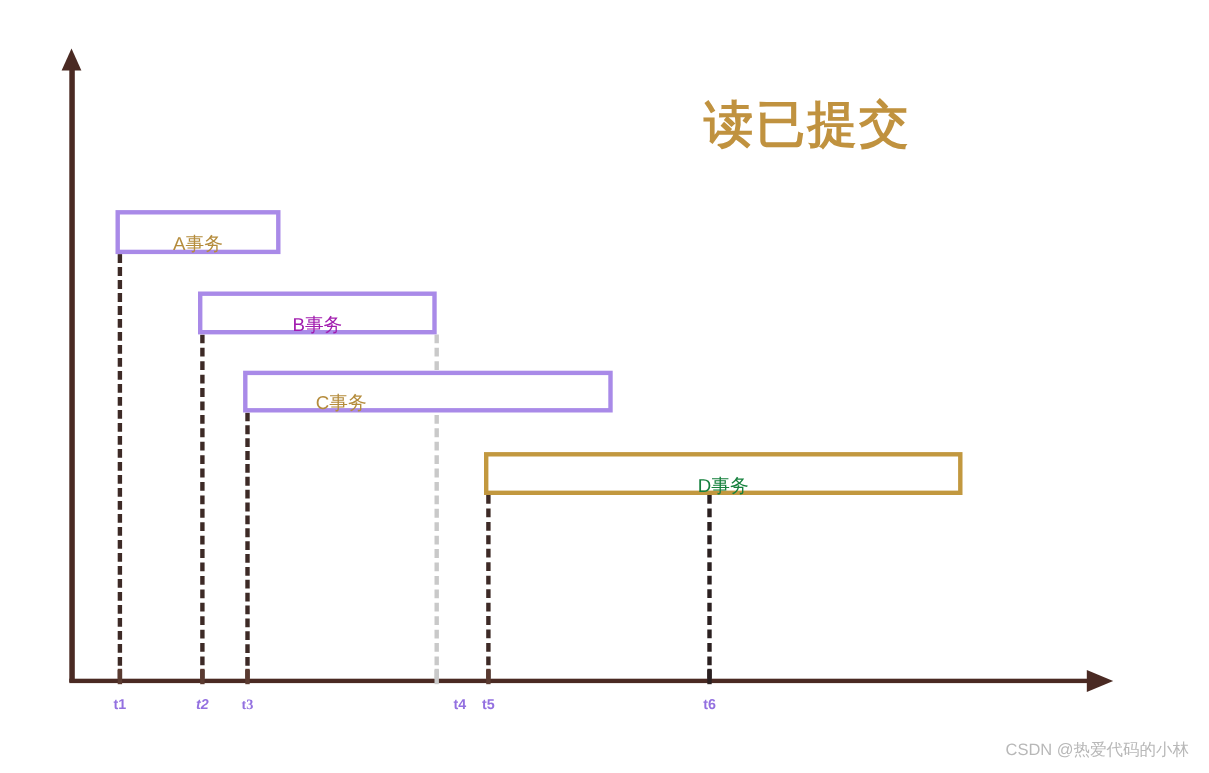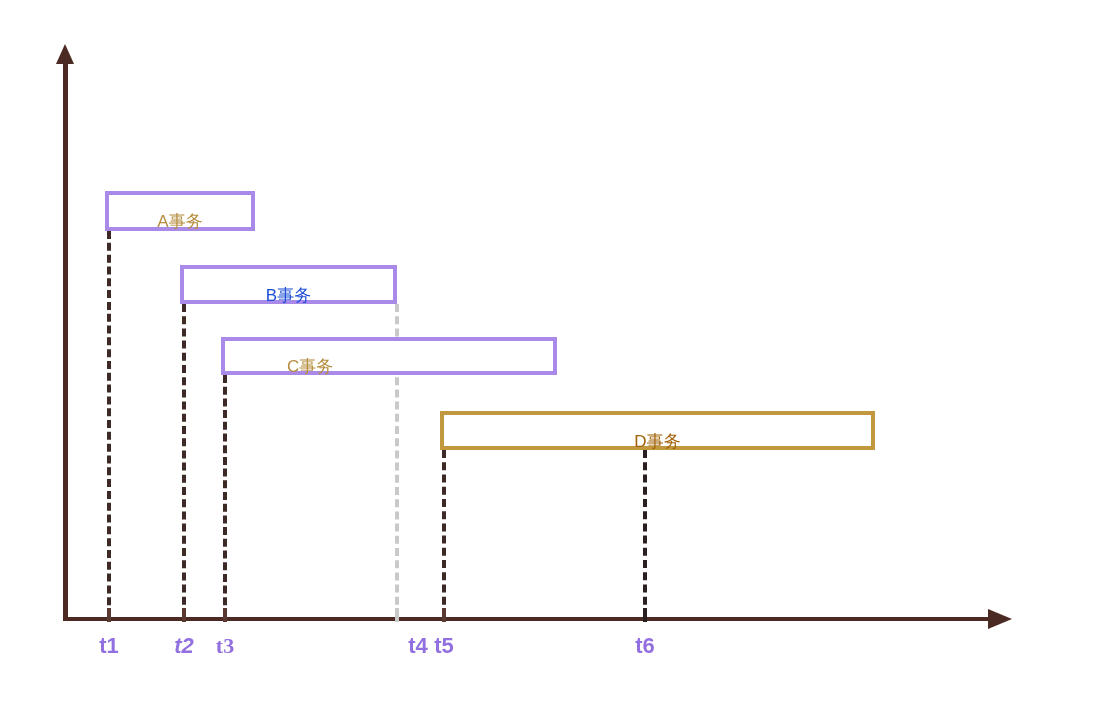--- a/index.html
+++ b/index.html
@@ -95,21 +95,21 @@
     position: absolute;
     width: 4px;
     top: 608px;
     height: 14px;
   }
 
   
   .tick-label {
     position: absolute;
     top: 633px;
-    font-size: 22px;
+    font-size: 13px;
     font-weight: bold;
     color: #9370e0;
     transform: translateX(-50%);
     white-space: nowrap;
   }
 
   
   .watermark {
     position: absolute;
     right: 18px;
@@ -122,52 +122,54 @@
 </head>
 <body>
 
 <div id="stage">
 
   <div class="axis-arrow-v"></div>
   <div class="axis-line-v"></div>
   <div class="axis-line-h"></div>
   <div class="axis-arrow-h"></div>
 
+  <div class="title" style="left: 640px; top: 83px; color: rgb(192, 146, 63);">读已提交</div>
 
   <div id="guide-layer">
       <div class="vline" style="left: 107px; top: 231px; height: 386px; border-left-color: rgb(61, 42, 38);"></div>
       <div class="vline" style="left: 182px; top: 304px; height: 313px; border-left-color: rgb(61, 42, 38);"></div>
       <div class="vline" style="left: 223px; top: 375px; height: 242px; border-left-color: rgb(61, 42, 38);"></div>
       <div class="vline" style="left: 395px; top: 304px; height: 313px; border-left-color: rgb(201, 201, 201);"></div>
       <div class="vline" style="left: 442px; top: 450px; height: 167px; border-left-color: rgb(61, 42, 38);"></div>
       <div class="vline" style="left: 643px; top: 450px; height: 167px; border-left-color: rgb(43, 32, 32);"></div>
     </div>
   <div id="box-layer">
       <div class="txn-box" style="left: 105px; top: 191px; width: 150px; height: 40px; border-color: rgb(169, 138, 232); color: rgb(181, 140, 60); justify-content: center;">
         <span class="txn-label">A事务</span>
       </div>
-      <div class="txn-box" style="left: 180px; top: 265px; width: 217px; height: 39px; border-color: rgb(169, 138, 232); color: #1d4ed8; justify-content: center;">
+      <div class="txn-box" style="left: 180px; top: 265px; width: 217px; height: 39px; border-color: rgb(169, 138, 232); color: #a21caf; justify-content: center;">
         <span class="txn-label">B事务</span>
       </div>
       <div class="txn-box" style="left: 221px; top: 337px; width: 336px; height: 38px; border-color: rgb(169, 138, 232); color: rgb(181, 140, 60); justify-content: flex-start;">
         <span class="txn-label" style="margin-left: 62px;">C事务</span>
       </div>
-      <div class="txn-box" style="left: 440px; top: 411px; width: 435px; height: 39px; border-color: rgb(194, 152, 63); color: #a16207; justify-content: center;">
+      <div class="txn-box" style="left: 440px; top: 411px; width: 435px; height: 39px; border-color: rgb(194, 152, 63); color: #15803d; justify-content: center;">
         <span class="txn-label">D事务</span>
       </div>
     </div>
   <div id="tick-layer">
       <div class="tick" style="left: 107px; background: rgb(90, 58, 48);"></div>
       <div class="tick-label" style="left: 109px;">t1</div>
       <div class="tick" style="left: 182px; background: rgb(90, 58, 48);"></div>
       <div class="tick-label" style="left: 184px; font-style: italic;">t2</div>
       <div class="tick" style="left: 223px; background: rgb(90, 58, 48);"></div>
       <div class="tick-label" style="left: 225px; font-family: Liberation Serif, serif;">t3</div>
       <div class="tick" style="left: 395px; background: rgb(201, 201, 201);"></div>
       <div class="tick-label" style="left: 418px;">t4</div>
       <div class="tick" style="left: 442px; background: rgb(90, 58, 48);"></div>
       <div class="tick-label" style="left: 444px;">t5</div>
       <div class="tick" style="left: 643px; background: rgb(43, 32, 32);"></div>
       <div class="tick-label" style="left: 645px;">t6</div>
     </div>
 
+  <div class="watermark">CSDN @热爱代码的小林</div>
 
 </div>
 
 </body></html>

